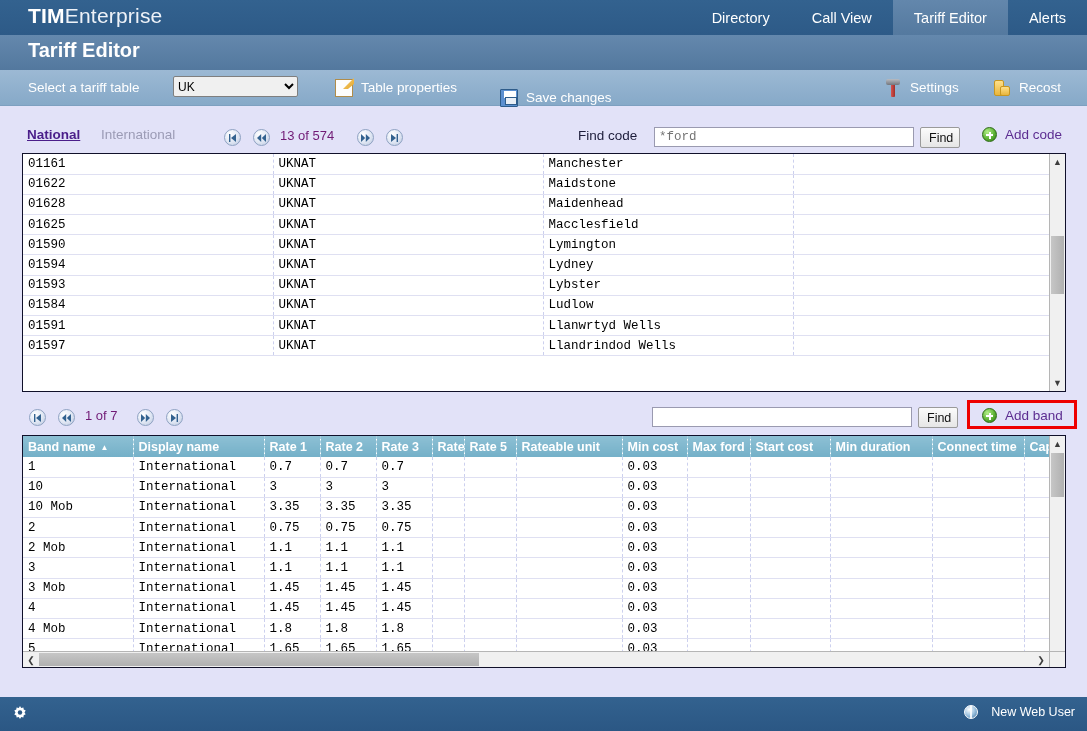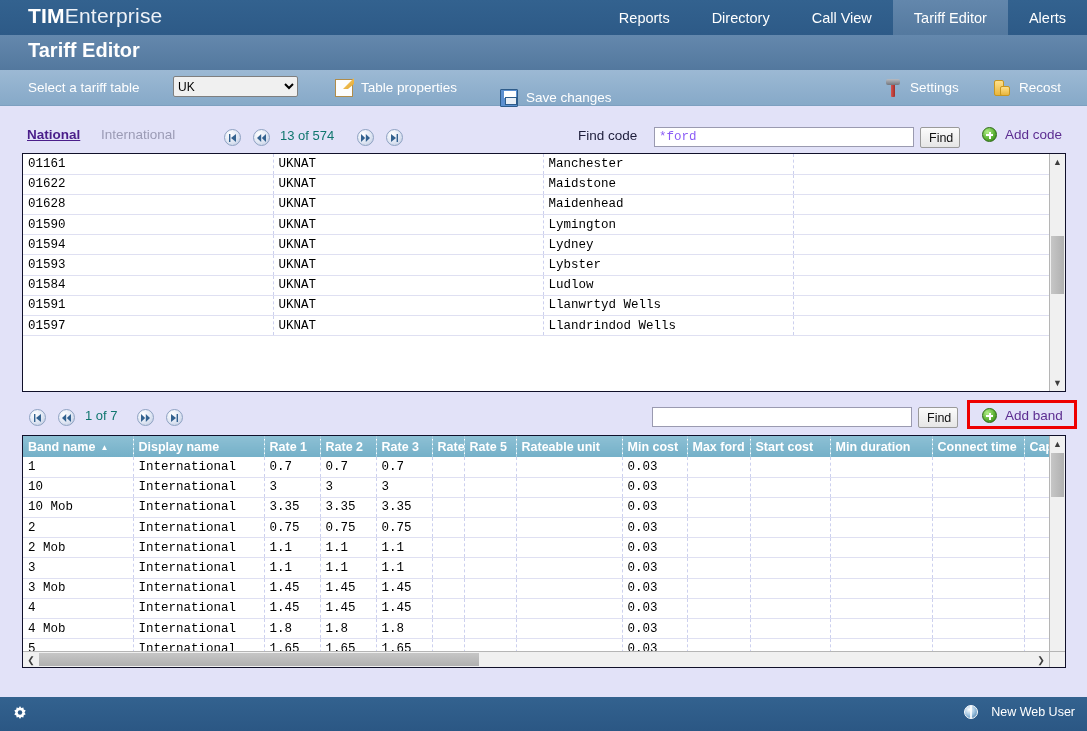--- a/index.html
+++ b/index.html
@@ -152,35 +152,35 @@
 
   .pgbtn {
     position: absolute; top: 0;
     width: 17px; height: 17px; border-radius: 50%;
     background: radial-gradient(circle at 35% 30%, #ffffff 0%, #dfe6f3 55%, #b8c6de 100%);
     border: 1px solid #8fa2c2;
     display: flex; align-items: center; justify-content: center;
     font-size: 7.5px; color: #33628f; cursor: pointer; line-height: 1;
   }
   .pgtext {
-    position: absolute; top: 0; font-size: 13px; color: #0f766e; white-space: nowrap;
+    position: absolute; top: 0; font-size: 13px; color: #701a75; white-space: nowrap;
   }
 
   .findlabel {
     position: absolute; top: 0; font-size: 13.5px; color: #1c1c3a; white-space: nowrap;
   }
   .findinput {
     position: absolute; top: 0;
     height: 20px;
     border: 1px solid #9a9ab0;
     background: #ffffff;
     padding: 0 4px;
     font-family: "Liberation Mono", monospace;
     font-size: 12.5px;
-    color: #8b5cf6;
+    color: #737373;
   }
   .findbtn {
     position: absolute; top: 0;
     height: 21px; padding: 0 8px;
     background: linear-gradient(to bottom, #fbfbfb 0%, #e6e6e6 100%);
     border: 1px solid #9a9a9a; border-radius: 2px;
     font-family: "Liberation Sans", sans-serif;
     font-size: 12.5px; color: #111; cursor: pointer;
   }
   .addlink {
@@ -316,21 +316,20 @@
 </head>
 <body>
 
 <div class="app">
 
   <div class="topbar">
     <div class="brand">
       <span class="b1">TIM</span><span class="b2">Enterprise</span>
     </div>
     <div class="navtabs">
-      <div class="navtab">Reports</div>
       <div class="navtab">Directory</div>
       <div class="navtab">Call View</div>
       <div class="navtab active">Tariff Editor</div>
       <div class="navtab">Alerts</div>
     </div>
   </div>
 
   <div class="titleband">
     <div class="pagetitle">Tariff Editor</div>
   </div>
@@ -419,20 +418,26 @@
             <tr>
               <td>01622</td>
               <td>UKNAT</td>
               <td>Maidstone</td>
               <td></td>
             </tr>
             <tr>
               <td>01628</td>
               <td>UKNAT</td>
               <td>Maidenhead</td>
+              <td></td>
+            </tr>
+            <tr>
+              <td>01625</td>
+              <td>UKNAT</td>
+              <td>Macclesfield</td>
               <td></td>
             </tr>
             <tr>
               <td>01590</td>
               <td>UKNAT</td>
               <td>Lymington</td>
               <td></td>
             </tr>
             <tr>
               <td>01594</td>

